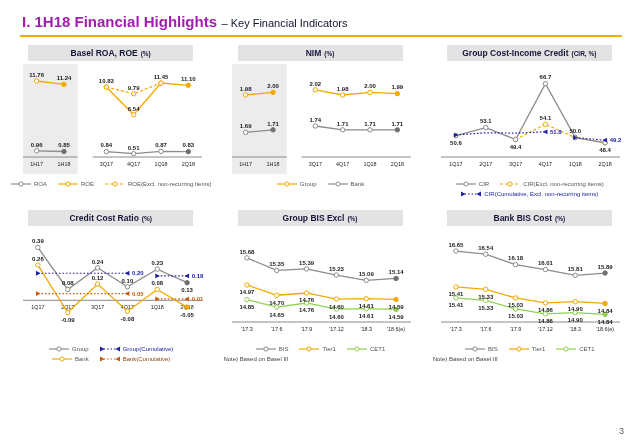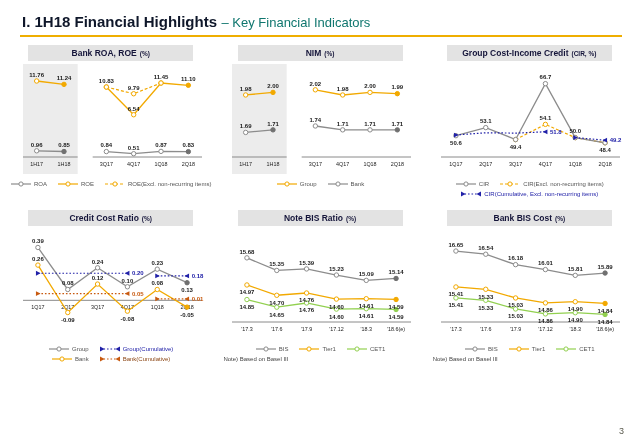--- a/index.html
+++ b/index.html
@@ -1,20 +1,20 @@
 <!DOCTYPE html>
 <html><head>
 <meta charset="utf-8">
 <style>
   html,body{margin:0;padding:0;}
   body{width:640px;height:443px;background:#fff;position:relative;overflow:hidden;
        font-family:"Liberation Sans",sans-serif;}
   .header{padding:13px 20px 0 22px;}
-  .h-bold{font-size:15px;font-weight:bold;color:#0f172a;}
-  .h-rest{font-size:13px;color:#0f766e;}
+  .h-bold{font-size:15px;font-weight:bold;color:#a21caf;}
+  .h-rest{font-size:11px;color:#0f172a;}
   .rule{border-bottom:2.5px solid #EFAE00;margin:4px 18px 0 20px;}
   .charts{display:grid;grid-template-columns:repeat(3,1fr);column-gap:8px;row-gap:12px;
           padding:8px 10px 0 10px;}
   .chart{display:flex;flex-direction:column;align-items:center;}
   .chart-title{background:#E3E3E3;color:#15153A;font-weight:bold;font-size:8.5px;
                padding:3px 0;width:82%;text-align:center;}
   .chart-title .sfx{font-size:6.5px;margin-left:3px;}
   svg.plot{display:block;font-family:"Liberation Sans",sans-serif;}
   .legend{display:flex;flex-direction:column;gap:2px;align-items:center;width:100%;margin-top:1px;}
   .lg-row{display:flex;justify-content:center;column-gap:10px;align-items:center;flex-wrap:nowrap;}
@@ -30,21 +30,21 @@
   <header class="header">
     <span class="h-bold">I. 1H18 Financial Highlights</span>
     <span class="h-rest">– Key Financial Indicators</span>
   </header>
   <div class="rule"></div>
 
   <section class="charts">
 
     <div class="chart">
       <div class="chart-title">
-        <span>Bank ROA, ROE</span><span class="sfx">(%)</span>
+        <span>Basel ROA, ROE</span><span class="sfx">(%)</span>
       </div>
       <svg class="plot" width="196" height="118" viewBox="0 0 196 118">
           <rect x="10.000000000000002" y="3" width="54.65648854961832" height="110" fill="#ECECEC"></rect>
           <line x1="10.000000000000002" y1="96" x2="64.65648854961832" y2="96" stroke="#8a8a8a" stroke-width="1"></line>
           <line x1="79.68702290076337" y1="96" x2="189" y2="96" stroke="#8a8a8a" stroke-width="1"></line>
           <text x="23.664122137404583" y="105" text-anchor="middle" font-size="5.4" fill="#222">1H17</text>
           <text x="50.99236641221374" y="105" text-anchor="middle" font-size="5.4" fill="#222">1H18</text>
           <text x="93.35114503816794" y="105" text-anchor="middle" font-size="5.4" fill="#222">3Q17</text>
           <text x="120.67938931297711" y="105" text-anchor="middle" font-size="5.4" fill="#222">4Q17</text>
           <text x="148.00763358778624" y="105" text-anchor="middle" font-size="5.4" fill="#222">1Q18</text>
@@ -331,21 +331,21 @@
                 <polygon points="21,1.6 21,6.4 16.4,4" fill="#C85A10"></polygon>
               </svg>
               <span class="lg-label" style="color: rgb(139, 69, 19);">Bank(Cumulative)</span>
             </span>
           </div>
         </div>
     </div>
 
     <div class="chart">
       <div class="chart-title">
-        <span>Note BIS Ratio</span><span class="sfx">(%)</span>
+        <span>Group BIS Excl</span><span class="sfx">(%)</span>
       </div>
       <svg class="plot" width="196" height="118" viewBox="0 0 196 118">
           <line x1="10" y1="96" x2="189" y2="96" stroke="#8a8a8a" stroke-width="1"></line>
           <text x="24.916666666666664" y="105" text-anchor="middle" font-size="5.4" fill="#222">'17.3</text>
           <text x="54.75" y="105" text-anchor="middle" font-size="5.4" fill="#222">'17.6</text>
           <text x="84.58333333333333" y="105" text-anchor="middle" font-size="5.4" fill="#222">'17.9</text>
           <text x="114.41666666666666" y="105" text-anchor="middle" font-size="5.4" fill="#222">'17.12</text>
           <text x="144.25" y="105" text-anchor="middle" font-size="5.4" fill="#222">'18.3</text>
           <text x="174.08333333333331" y="105" text-anchor="middle" font-size="5.4" fill="#222">'18.6(e)</text>
           <polyline points="24.916666666666664,31.854545454545445 54.75,44.45454545454545 84.58333333333333,42.92727272727269 114.41666666666666,49.0363636363636 144.25,54.38181818181817 174.08333333333331,52.472727272727234" fill="none" stroke="#8C8C8C" stroke-width="1.3"></polyline>

